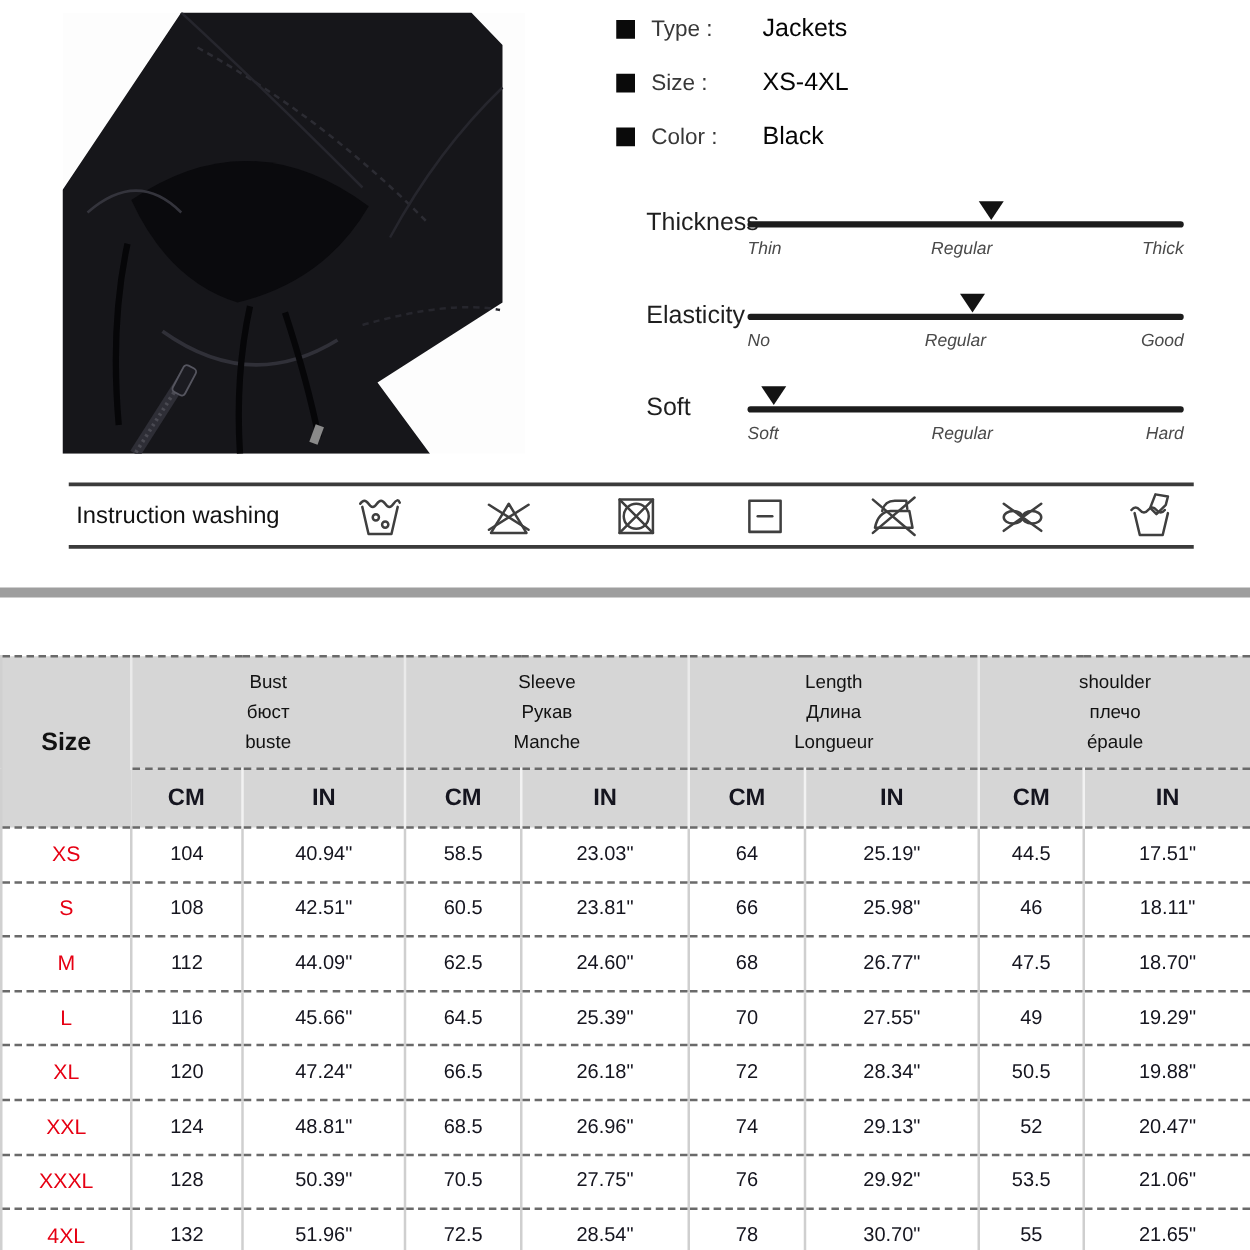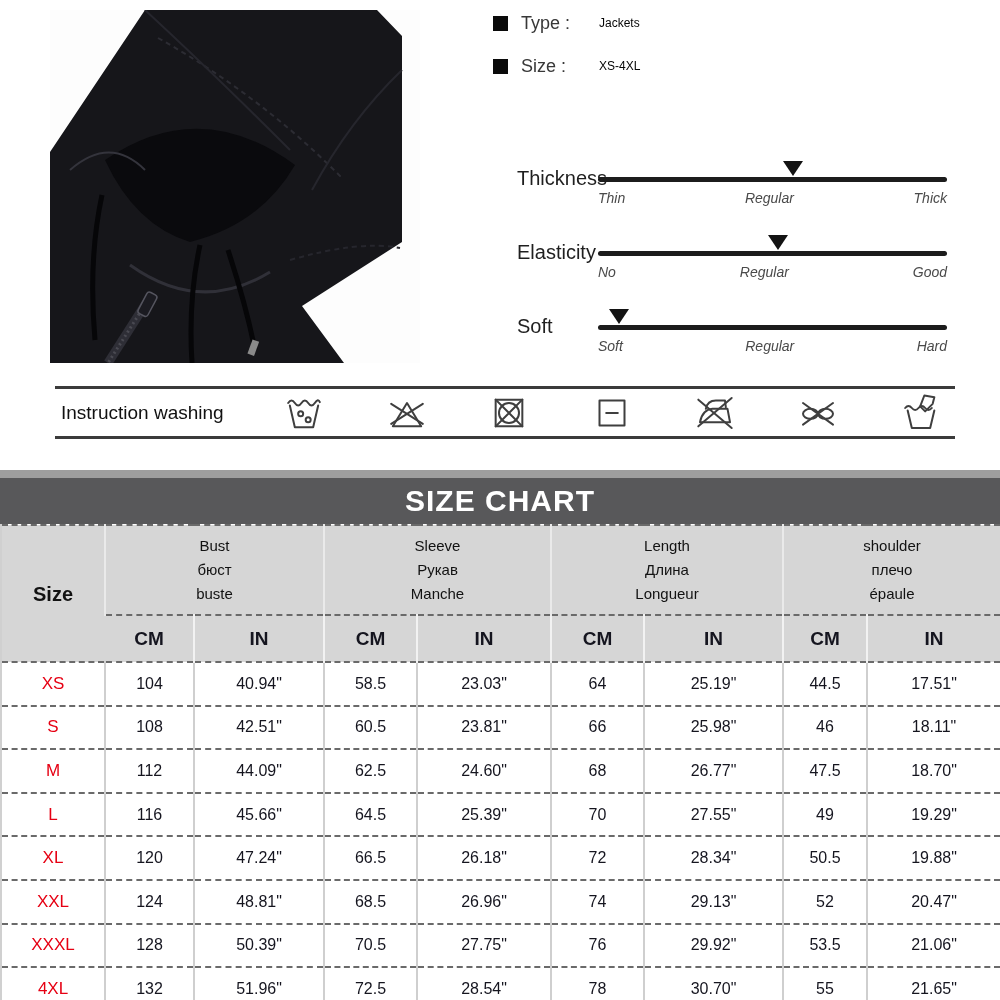--- a/index.html
+++ b/index.html
@@ -7,21 +7,21 @@
   .canvas{position:relative;width:1000px;height:1000px;background:#fff;overflow:hidden;}
 
   
   .photo{position:absolute;left:50px;top:10px;width:370px;height:353px;}
 
   
   .attrs{position:absolute;left:483px;top:10px;}
   .attr-row{display:flex;align-items:center;height:26px;margin-bottom:17px;padding-left:10px;}
   .attr-sq{width:15px;height:15px;background:#0a0a0a;margin-right:13px;flex:0 0 auto;}
   .attr-label{width:76px;font-size:18px;color:#383838;}
-  .attr-value{font-size:12px;color:#050505;margin-left:2px;}
+  .attr-value{font-size:20px;color:#050505;margin-left:13px;}
 
   
   .slider{position:absolute;left:490px;width:457px;height:62px;}
   .slider-name{position:absolute;left:0;top:10px;font-size:20px;color:#1f1f1f;margin-left:27px;}
   .slider-track{position:absolute;left:108px;right:0;top:20px;height:5px;background:#1c1c1c;border-radius:3px;}
   .slider-marker{position:absolute;top:-16px;width:0;height:0;transform:translateX(-50%);
     border-left:10px solid transparent;border-right:10px solid transparent;border-top:15px solid #131313;}
   .slider-scale{position:absolute;left:108px;right:0;top:33px;display:flex;justify-content:space-between;
     font-size:14px;font-style:italic;color:#4a4a4a;gap:20px;}
 
@@ -78,20 +78,25 @@
     <div class="attr-row">
       <span class="attr-sq"></span>
       <span class="attr-label">Type :</span>
       <span class="attr-value">Jackets</span>
     </div>
     <div class="attr-row">
       <span class="attr-sq"></span>
       <span class="attr-label">Size :</span>
       <span class="attr-value">XS-4XL</span>
     </div>
+    <div class="attr-row">
+      <span class="attr-sq"></span>
+      <span class="attr-label">Color :</span>
+      <span class="attr-value">Black</span>
+    </div>
   </div>
 
   <div class="slider" style="top:157px">
     <span class="slider-name">Thickness</span>
     <div class="slider-track">
       <span class="slider-marker" style="left: 56%;"></span>
     </div>
     <div class="slider-scale">
       <span>Thin</span>
       <span>Regular</span>
@@ -156,23 +161,20 @@
       </svg>
       <svg class="wicon" viewBox="0 0 48 48">
         <path d="M5 18 q4 -5 8 0 q4 5 8 0 q4 -5 8 0 q4 5 8 0"></path>
         <path d="M8 21 L13 42 H35 L40 21"></path>
         <path d="M28 3 L40 5 L38 13 L29 22 L23 16 Z" fill="#1d1d1d" stroke="#1d1d1d" stroke-width="1"></path>
       </svg>
     </div>
   </div>
 
   <div class="band-top"></div>
-  <div class="band">
-    <span>SIZE CHART</span>
-  </div>
 
   <table class="chart">
     <colgroup>
       <col style="width:104px">
         <col style="width:89px">
         <col style="width:130px">
       <col style="width:93px">
         <col style="width:134px">
         <col style="width:93px">
       <col style="width:139px">

